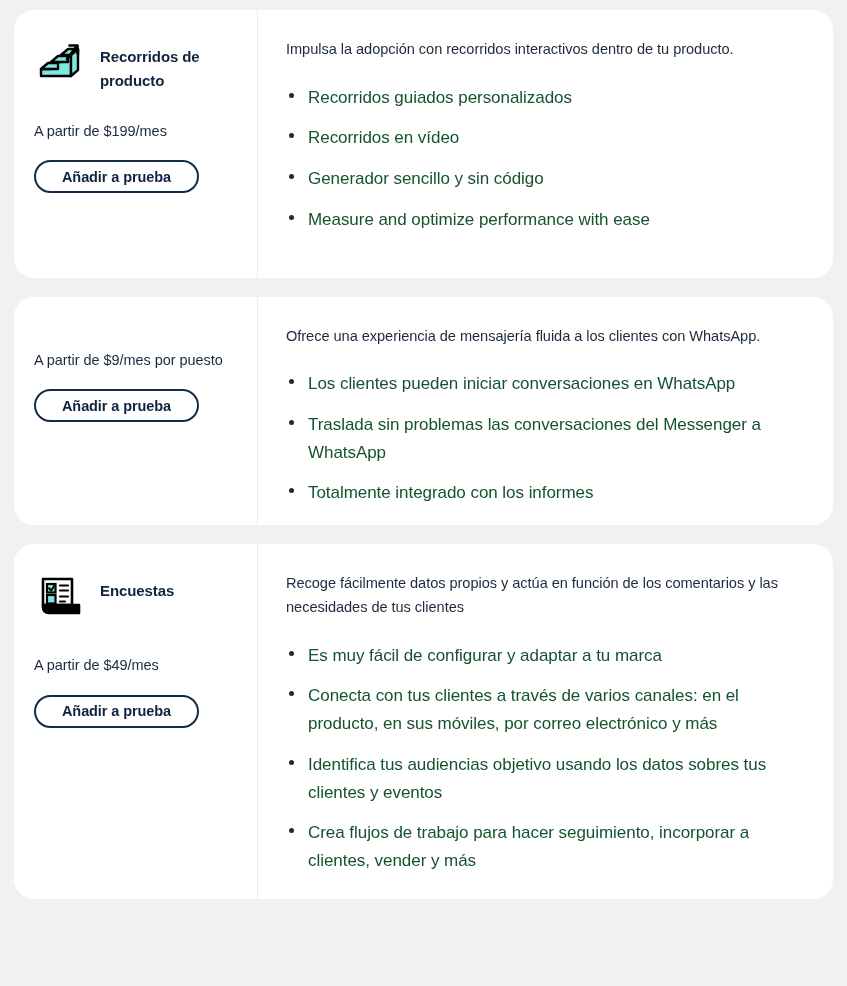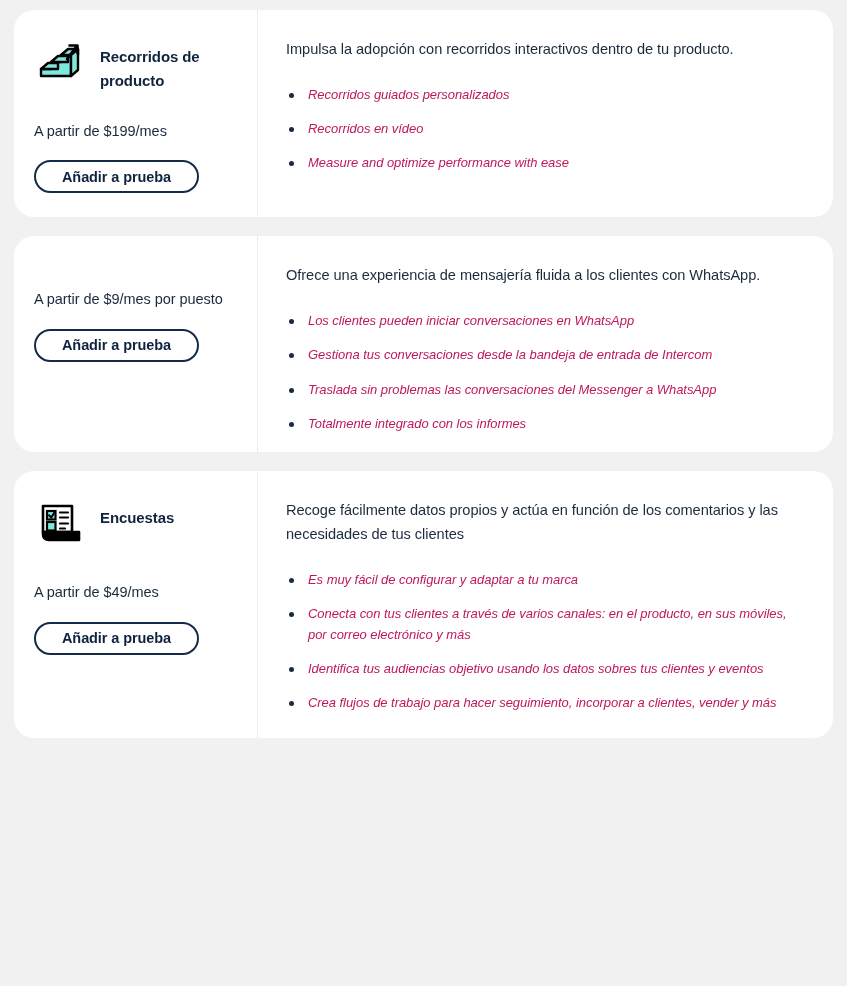--- a/index.html
+++ b/index.html
@@ -105,26 +105,25 @@
 
   .feature-list {
     margin-top: 22px;
     list-style: none;
   }
 
   .feature-list li {
     position: relative;
     padding-left: 22px;
     margin-bottom: 13px;
-    font-size: 13px;
-    color: #be185d;
+    font-size: 17px;
+    color: #14532d;
     line-height: 1.63;
     letter-spacing: -0.05px;
     max-width: 520px;
-    font-style: italic;
   }
   .feature-list li:last-child { margin-bottom: 0; }
 
   .feature-list li::before {
     content: "";
     position: absolute;
     left: 3px;
     top: 9px;
     width: 5px;
     height: 5px;
@@ -169,40 +168,40 @@
       </div>
 
       <button class="trial-btn">Añadir a prueba</button>
     </div>
 
     <div class="card-right">
       <p class="summary">Impulsa la adopción con recorridos interactivos dentro de tu producto.</p>
       <ul class="feature-list">
         <li>Recorridos guiados personalizados</li>
         <li>Recorridos en vídeo</li>
+        <li>Generador sencillo y sin código</li>
         <li>Measure and optimize performance with ease</li>
       </ul>
     </div>
   </div>
 
   <div class="card c2">
     <div class="card-left">
 
       <div class="price">
         <span>A partir de</span><span class="amount">$9/mes por puesto</span>
       </div>
 
       <button class="trial-btn">Añadir a prueba</button>
     </div>
 
     <div class="card-right">
       <p class="summary">Ofrece una experiencia de mensajería fluida a los clientes con WhatsApp.</p>
       <ul class="feature-list">
         <li>Los clientes pueden iniciar conversaciones en WhatsApp</li>
-        <li>Gestiona tus conversaciones desde la bandeja de entrada de Intercom</li>
         <li>Traslada sin problemas las conversaciones del Messenger a WhatsApp</li>
         <li>Totalmente integrado con los informes</li>
       </ul>
     </div>
   </div>
 
   <div class="card c3">
     <div class="card-left">
       <div class="app-head">
         <span class="app-icon">

